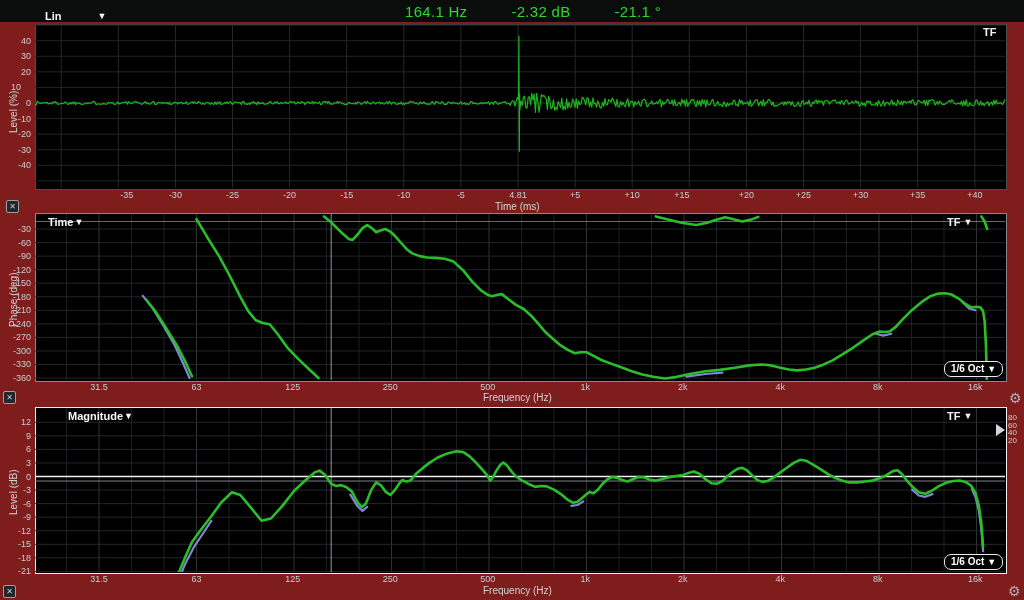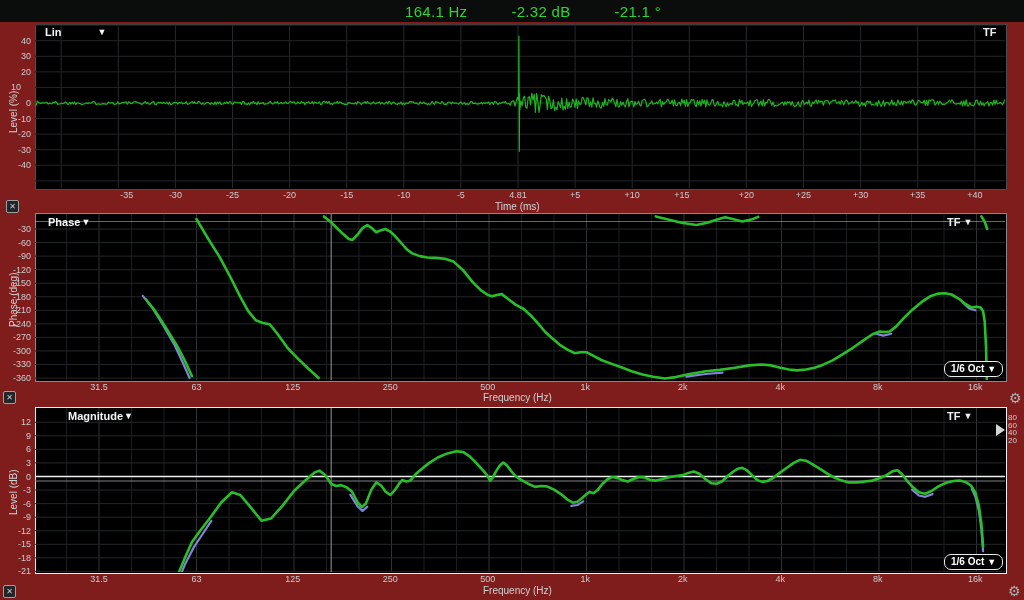--- a/index.html
+++ b/index.html
@@ -184,33 +184,33 @@
       <polyline points="655.8,216.4 668.1,219.6 681.5,222.7 696.3,225.0 707.3,222.7 717.1,219.6 725.1,217.3 732.7,219.1 742.2,221.4 751.2,219.6 758.3,216.9" fill="none" stroke="#2abf2a" stroke-width="2.6" stroke-linejoin="round" stroke-linecap="round" clip-path="url(#cPh)"></polyline>
       <polyline points="981.4,216.4 984.7,221.8 987.2,229.0" fill="none" stroke="#2abf2a" stroke-width="2.6" stroke-linejoin="round" stroke-linecap="round" clip-path="url(#cPh)"></polyline>
       <polyline points="177.4,582.7 184.9,564.6 194.2,546.6 203.0,533.5 211.3,520.8" fill="none" stroke="#8384d6" stroke-width="2.2" stroke-linejoin="round" stroke-linecap="round" clip-path="url(#cMg)"></polyline>
       <polyline points="350.3,494.6 357.6,506.3 362.5,510.9 367.2,506.8" fill="none" stroke="#8384d6" stroke-width="2.2" stroke-linejoin="round" stroke-linecap="round" clip-path="url(#cMg)"></polyline>
       <polyline points="571.3,505.9 577.4,505.0 583.3,501.4" fill="none" stroke="#8384d6" stroke-width="2.2" stroke-linejoin="round" stroke-linecap="round" clip-path="url(#cMg)"></polyline>
       <polyline points="912.1,489.6 918.8,495.5 925.2,496.8 932.5,494.1" fill="none" stroke="#8384d6" stroke-width="2.2" stroke-linejoin="round" stroke-linecap="round" clip-path="url(#cMg)"></polyline>
       <polyline points="971.8,488.7 975.4,496.8 978.9,510.9 981.4,529.4 983.1,551.1" fill="none" stroke="#8384d6" stroke-width="2.2" stroke-linejoin="round" stroke-linecap="round" clip-path="url(#cMg)"></polyline>
       <polyline points="177.4,575.9 184.9,557.9 192.0,542.0 200.9,529.8 211.3,516.3 221.0,502.7 231.9,492.3 240.3,495.0 251.3,508.1 261.5,520.8 271.0,518.5 282.4,505.9 294.0,491.0 301.6,483.7 307.8,478.3 314.7,472.4 319.5,470.6 324.9,474.7 331.1,483.7 336.1,486.0 341.0,485.1 346.5,487.3 351.8,491.4 357.6,502.3 361.8,507.2 365.9,503.6 371.1,490.1 376.2,482.4 381.1,485.5 385.8,491.9 390.4,495.0 394.8,490.1 399.1,483.7 402.2,480.1 406.3,481.5 410.3,480.6 416.0,473.8 422.9,467.9 429.4,462.9 437.7,457.5 447.4,453.4 456.5,451.2 463.4,452.1 469.9,456.6 476.2,462.9 482.1,469.3 487.0,475.1 490.1,480.6 492.9,477.4 496.1,471.1 500.0,465.2 503.3,462.5 506.8,465.2 511.2,471.1 515.9,476.5 521.5,480.1 528.0,483.7 535.2,486.9 541.1,486.0 546.8,486.4 554.0,489.6 560.9,494.1 567.4,499.6 572.9,502.7 577.4,501.8 581.8,498.2 586.1,494.6 589.5,491.9 593.6,493.2 597.5,490.1 602.6,483.7 607.5,479.2 612.2,477.0 617.3,477.9 622.3,480.1 627.6,481.5 632.7,479.2 638.6,477.0 644.3,477.4 649.7,479.7 655.8,480.6 661.7,479.2 668.1,477.4 675.7,476.0 682.9,475.1 688.4,472.9 693.7,471.5 699.4,473.8 705.6,479.2 711.4,483.3 717.1,483.7 722.5,481.0 727.7,476.0 732.7,472.0 737.5,468.8 742.2,467.9 746.8,470.2 752.5,475.6 757.5,480.1 762.4,481.9 767.5,481.0 773.2,477.9 780.4,472.4 787.2,467.5 793.8,462.9 800.0,459.8 806.0,460.7 811.8,463.8 820.0,468.8 827.7,473.8 835.0,477.9 842.0,480.6 848.7,482.4 857.1,482.4 865.0,481.5 872.5,480.6 879.6,478.3 886.4,475.1 892.9,471.1 897.5,470.2 902.1,474.2 906.4,480.1 912.1,486.4 918.8,492.3 925.2,493.7 931.4,491.0 938.4,486.4 946.2,482.8 953.5,481.0 959.6,480.6 965.4,481.9 970.9,485.5 975.4,492.8 978.9,505.9 981.4,524.0 983.1,546.6" fill="none" stroke="#2abf2a" stroke-width="2.6" stroke-linejoin="round" stroke-linecap="round" clip-path="url(#cMg)"></polyline>
     </svg>
 
-  <div class="title" style="left:45px;top:26px;gap:36px;">
+  <div class="title" style="left:45px;top:10px;gap:36px;">
     <span>Lin</span>
       <span class="arr">▼</span>
   </div>
   <div class="corner" style="left:983px;top:26px;">
     <span>TF</span>
   </div>
   <div class="ylab" style="left:8px;top:133px;">Level (%)</div>
   <div class="xlab" style="left:495px;top:201px;">Time (ms)</div>
   <div class="closebtn" style="left:6px;top:200px;">✕</div>
 
   <div class="title" style="left:48px;top:216px;">
-    <span>Phase</span>
+    <span>Time</span>
       <span class="arr">▼</span>
   </div>
   <div class="corner" style="left:947px;top:216px;">
     <span>TF</span>
       <span class="arr">▼</span>
   </div>
   <div class="ylab" style="left:8px;top:327px;">Phase (deg)</div>
   <div class="xlab" style="left:483px;top:392px;">Frequency (Hz)</div>
   <div class="octbox" style="left:944px;top:361px;">
     <span>1/6 Oct</span>

